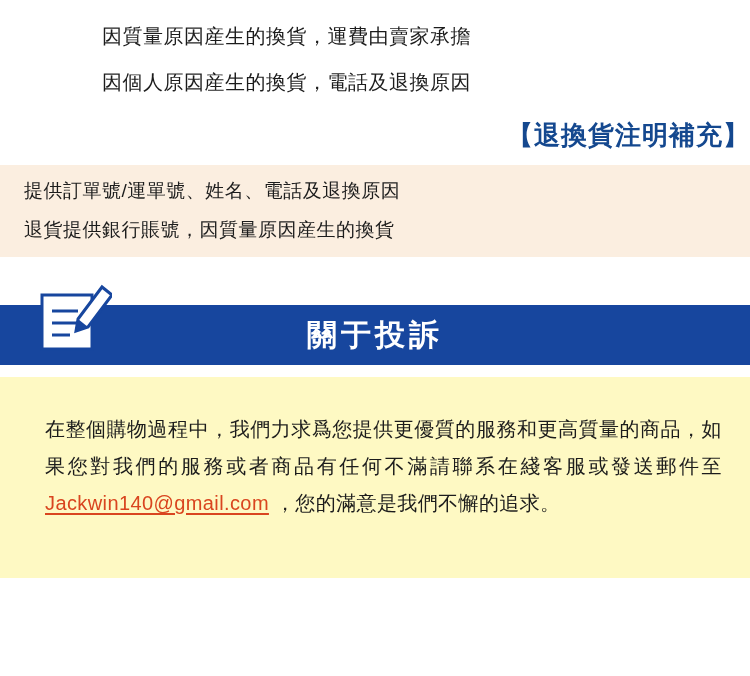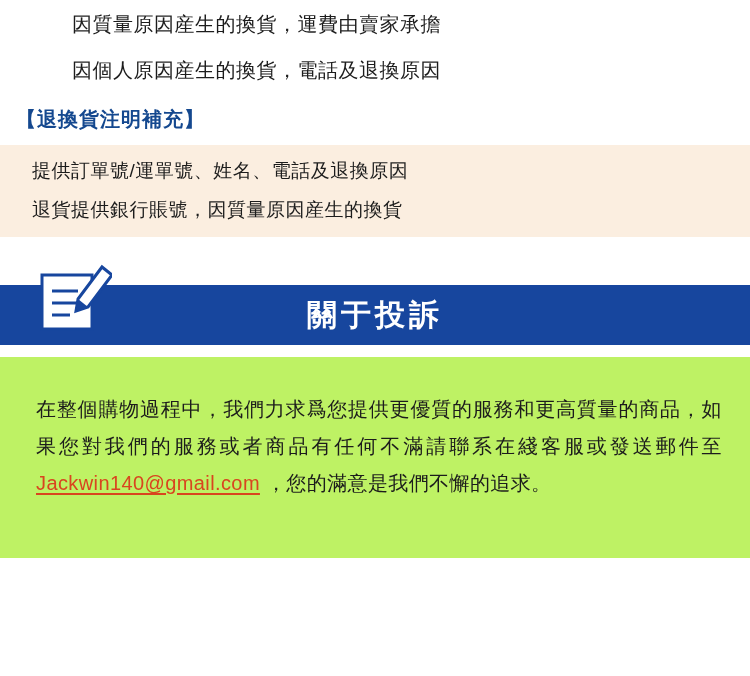--- a/index.html
+++ b/index.html
@@ -21,40 +21,42 @@
   }
 
   
   .top-lines {
     padding: 14px 0 0 0;
   }
   .top-line {
     font-size: 20px;
     line-height: 1.0;
     color: #1c1c1c;
-    padding-left: 72px;
+    padding-left: 102px;
     margin-bottom: 26px;
     letter-spacing: 0.5px;
+    margin-top: 12px;
   }
 
   
   .section-heading {
-    font-size: 20px;
+    font-size: 26px;
     font-weight: bold;
     color: #14488f;
     padding-left: 16px;
     margin-top: 14px;
     margin-bottom: 12px;
     letter-spacing: 1px;
+    text-align: right;
   }
 
   
   .note-box {
     background: #fbeee0;
-    padding: 16px 0 18px 8px;
+    padding: 16px 0 18px 0;
     margin: 0;
   }
   .note-line {
     font-size: 19px;
     line-height: 1.0;
     color: #1c1c1c;
     padding-left: 24px;
     margin-bottom: 20px;
     letter-spacing: 0.5px;
   }
@@ -92,23 +94,23 @@
   .banner-icon {
     position: absolute;
     left: 38px;
     top: -26px;
     width: 74px;
     height: 74px;
   }
 
   
   .complaint-box {
-    background: #bef264;
+    background: #fef9c3;
     margin-top: 0;
-    padding: 34px 28px 56px 36px;
+    padding: 34px 28px 56px 45px;
     font-size: 20px;
     line-height: 1.85;
     color: #1c1c1c;
     letter-spacing: 0.4px;
     text-align: justify;
   }
   .email {
     color: #d9451f;
     text-decoration: underline;
     text-underline-offset: 3px;

